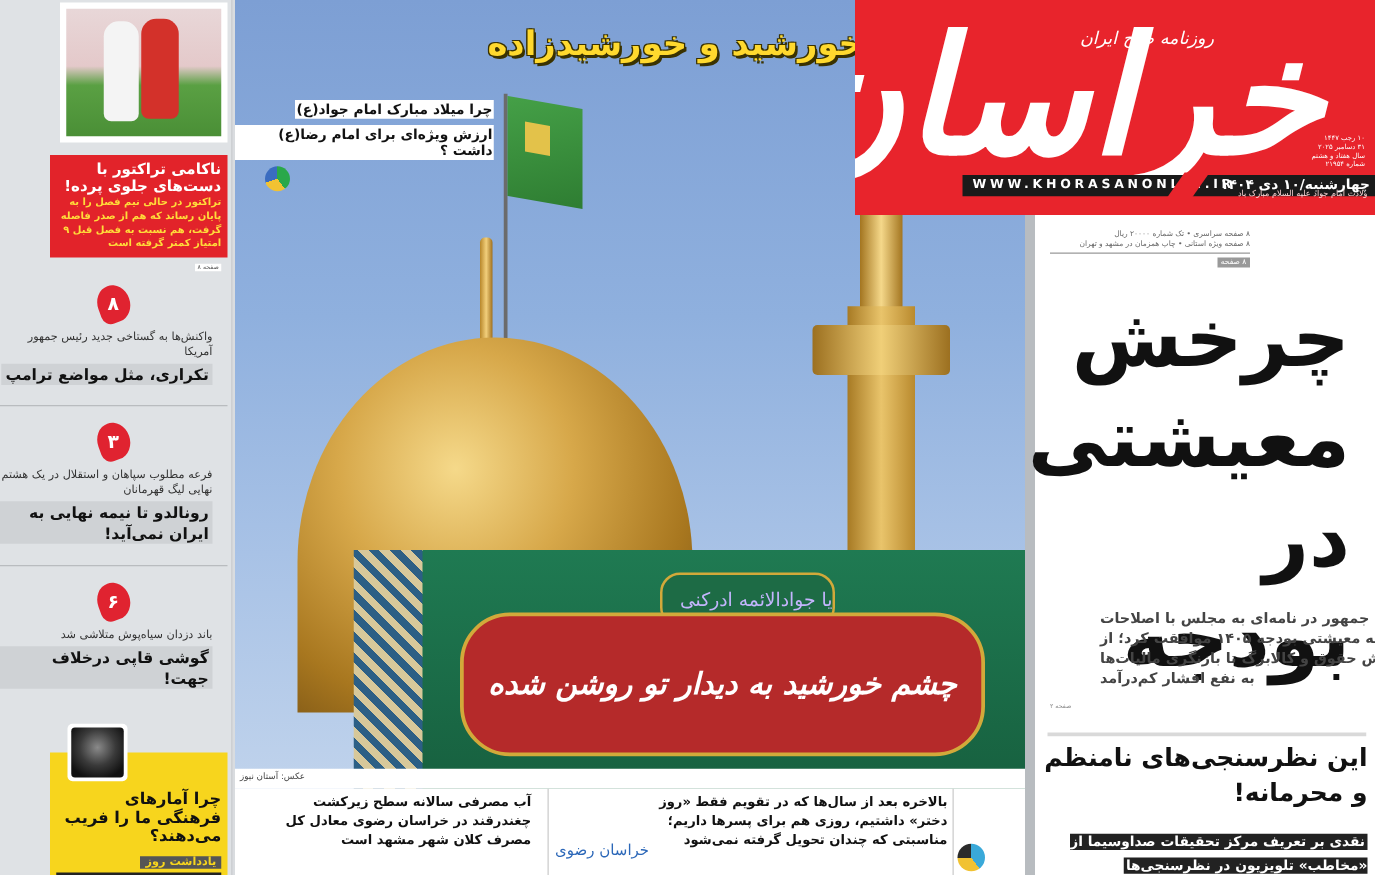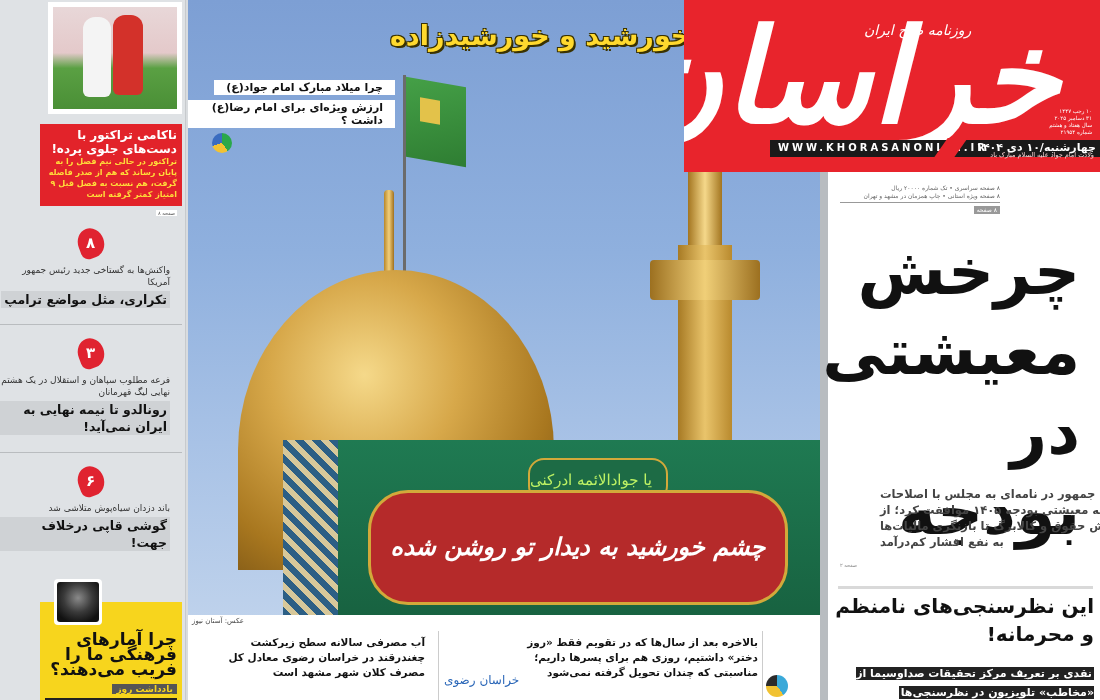--- a/index.html
+++ b/index.html
@@ -22,46 +22,46 @@
   .num-badge { width:26px; height:30px; margin:0 auto 6px auto; background:#e02330; border-radius:50% 50% 50% 8px; transform:rotate(-20deg);
       color:#fff; font-weight:bold; font-size:15px; text-align:center; line-height:30px; margin-right:66px; }
   .num-badge span { display:inline-block; transform:rotate(20deg); }
   .num-sub { font-size:9px; color:#333; line-height:12px; }
   .num-head { display:inline-block; background:#cfd2d5; font-weight:bold; font-size:12.5px; color:#111; line-height:17px; padding:0 3px; margin-top:3px; }
   .sep { position:absolute; left:0; width:182px; height:1px; background:#b9bcbf; }
 
   .yellow-box { position:absolute; left:40px; top:602px; width:142px; height:98px; background:#f7d51d; direction:rtl; text-align:right; padding:30px 5px 0 5px; }
   .portrait { position:absolute; left:54px; top:579px; width:48px; height:46px; background:#fff; padding:3px; border-radius:4px; }
   .portrait .face { width:100%; height:100%; background:radial-gradient(circle at 50% 40%,#8a8a8a 0%,#3a3a3a 45%,#111 80%); border-radius:3px; }
-  .yellow-box .q { font-weight:bold; font-size:17px; line-height:15px; color:#111; }
+  .yellow-box .q { font-weight:bold; font-size:13px; line-height:15px; color:#111; }
   .yellow-box .tag { display:inline-block; background:#555; color:#f7d51d; font-weight:bold; font-size:9px; padding:0 4px; margin-top:2px; }
   .yellow-box .author { background:#222; color:#eee; font-size:7.5px; padding:1px 3px; margin-top:2px; }
 
   
   .center { position:absolute; left:188px; top:0; width:632px; height:632px; overflow:hidden;
       background:linear-gradient(180deg,#7d9fd4 0%,#8fb0de 40%,#a8c2e6 70%,#c0d3ec 100%); }
   .headline-yellow { position:absolute; right:40px; top:20px; direction:rtl; font-weight:bold; font-size:27px; color:#ffd92e;
       text-shadow: 2px 2px 0 #3a3200, -1px -1px 0 #3a3200, 1px -1px 0 #3a3200, -1px 1px 0 #3a3200; }
-  .sub-box { position:absolute; right:425px; direction:rtl; background:#fff; font-size:11px; color:#111; padding:1px 12px; font-weight:bold; }
+  .sub-box { position:absolute; right:425px; direction:rtl; background:#fff; font-size:11px; color:#111; padding:1px 1px; font-weight:bold; }
   .logo-small { position:absolute; left:24px; top:133px; width:20px; height:20px; border-radius:50%; background:conic-gradient(#2aa84a 0 40%,#f2c232 40% 70%,#3a6cc0 70% 100%); }
   .flag-pole { position:absolute; left:215px; top:75px; width:3px; height:235px; background:#6b6b6b; }
   .flag { position:absolute; left:218px; top:82px; width:60px; height:80px; background:linear-gradient(160deg,#45a047,#2e7d32); transform:skewY(10deg); }
   .flag .emb { position:absolute; left:14px; top:18px; width:20px; height:24px; background:#e3c24a; }
   .dome { position:absolute; left:50px; top:270px; width:316px; height:300px; border-radius:50% 50% 0 0 / 60% 60% 0 0;
       background:radial-gradient(ellipse at 40% 35%,#f5d98a 0%,#d7a84a 35%,#a8771f 70%,#6e4b12 100%); }
   .dome-spire { position:absolute; left:196px; top:190px; width:10px; height:90px; background:linear-gradient(90deg,#b8872a,#f2cf7b,#a0701e); border-radius:4px; }
   .minaret { position:absolute; left:462px; top:125px; width:110px; height:330px; }
   .minaret .shaft { position:absolute; left:28px; top:120px; width:54px; height:220px; background:linear-gradient(90deg,#a77a24,#e9c46b,#b98a2e); }
   .minaret .balcony { position:absolute; left:0; top:135px; width:110px; height:40px; background:linear-gradient(90deg,#9c7020,#f0cf78,#9c7020); border-radius:4px; }
   .minaret .cap { position:absolute; left:38px; top:0; width:34px; height:125px; background:linear-gradient(90deg,#a37520,#f5d88a,#a37520); border-radius:50% 50% 4px 4px / 30% 30% 4px 4px; }
   .banner-wall { position:absolute; left:150px; top:440px; width:482px; height:192px; background:linear-gradient(180deg,#1f7a52,#17603f); }
   .banner-red { position:absolute; left:180px; top:490px; width:420px; height:115px; background:#b52a2a; border:3px solid #d2a93a; border-radius:40px;
       direction:rtl; color:#fff; text-align:center; font-size:24px; font-style:italic; font-weight:bold; line-height:108px; font-family:"DejaVu Serif", serif; }
   .banner-green { position:absolute; left:340px; top:458px; width:140px; height:44px; background:#1d6b45; border:2px solid #d2a93a; border-radius:16px;
-      color:#bef264; text-align:left; font-size:15px; line-height:40px; font-family:"DejaVu Serif", serif; direction:rtl; }
+      color:#c4b5fd; text-align:right; font-size:15px; line-height:40px; font-family:"DejaVu Serif", serif; direction:rtl; }
   .tiles-left { position:absolute; left:95px; top:440px; width:60px; height:192px; background:repeating-linear-gradient(45deg,#2c5f85 0 6px,#d7c89a 6px 12px); }
   .caption { position:absolute; left:188px; top:615px; width:632px; height:16px; background:#fff; direction:rtl; }
   .caption span { position:absolute; left:4px; top:2px; font-size:7px; color:#444; }
 
   .bottom-strip { position:absolute; left:188px; top:631px; width:632px; height:69px; background:#fff; }
   .col-b { position:absolute; top:4px; direction:rtl; text-align:right; font-size:10.5px; line-height:15px; color:#111; font-weight:bold; }
   .badge-k { position:absolute; top:42px; font-size:12px; color:#2b67b8; font-family:"DejaVu Serif", serif; }
   .badge-n { position:absolute; top:44px; width:22px; height:22px; border-radius:50%; background:conic-gradient(#3aa9d9 0 40%,#f1c232 40% 75%,#2b2b2b 75%); }
   .vline { position:absolute; top:0; width:1px; height:69px; background:#ccc; }
 

